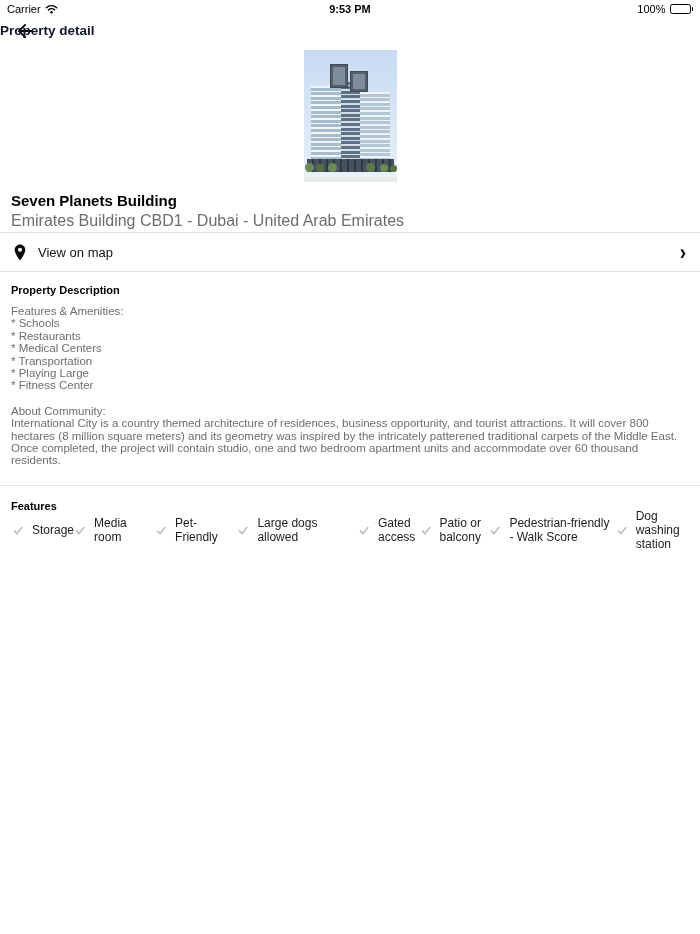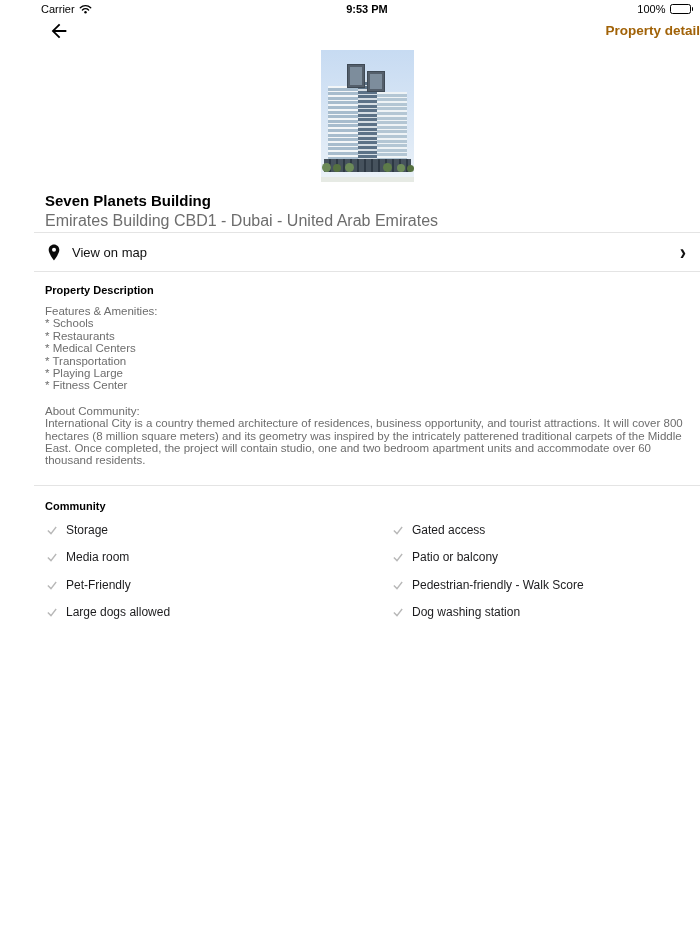--- a/index.html
+++ b/index.html
@@ -1,37 +1,37 @@
 <!DOCTYPE html>
 <html><head>
 <meta charset="utf-8">
 <style>
   * { margin:0; padding:0; box-sizing:border-box; }
   html,body { background:#fff; }
   body { font-family:"Liberation Sans","DejaVu Sans",sans-serif; color:#111; }
-  .page { position:relative; width:700px; height:934px; background:#fff; overflow:hidden;padding-left:34px; }
+  .page { position:relative; width:700px; height:934px; background:#fff; overflow:hidden; }
 
   
   .status-bar { height:16px; display:flex; align-items:center; justify-content:space-between;
     padding:2px 7px 0 7px; font-size:11px; font-weight:500; color:#000; position:relative; }
   .sb-left, .sb-right { display:flex; align-items:center; gap:4px; }
   .sb-time { position:absolute; left:0; right:0; text-align:center; font-weight:600; }
   .wifi-svg { width:13px; height:10px; display:block; }
   .battery { display:flex; align-items:center; gap:1px; }
   .battery-body { width:21px; height:10px; border:1px solid #000; border-radius:2.5px; padding:1px; }
   .battery-fill { height:100%; width:100%; background:#000; border-radius:1px; }
   .battery-tip { width:1.5px; height:4px; background:#000; border-radius:0 1px 1px 0; }
 
   
   .nav-bar { height:30px; position:relative; }
   .back-btn { position:absolute; left:12px; top:3px; width:26px; height:26px; display:flex;
     align-items:center; justify-content:center; cursor:pointer; background:none; border:none; }
   .back-btn svg { width:22px; height:22px; }
-  .nav-title { position:absolute; left:0; right:0; top:7px; text-align:right;
-    font-size:13.5px; font-weight:700; color:#a16207; }
+  .nav-title { position:absolute; left:0; right:0; top:7px; text-align:left;
+    font-size:13.5px; font-weight:700; color:#0f172a; }
 
   
   .photo-wrap { display:flex; justify-content:center; margin-top:4px; }
   .photo { position:relative; width:93px; height:132px; overflow:hidden;
     background:linear-gradient(180deg,#c7dbf2 0%,#dfeaf6 70%,#ecf2f8 100%); }
   .tower { position:absolute; }
   .tower-left { left:7px; top:36px; width:33px; height:82px;
     background:repeating-linear-gradient(180deg,#f3f6f8 0 1.6px,#a7bccd 1.6px 4.6px); }
   .tower-right { left:53px; top:42px; width:33px; height:76px;
     background:repeating-linear-gradient(180deg,#eef3f6 0 1.6px,#b3c6d4 1.6px 4.6px); }
@@ -76,21 +76,21 @@
   .h-desc { margin-top:9px; }
   .features { margin-top:5px; }
   .feature-line, .about-line { font-size:11.5px; line-height:12.4px; color:#6d6d6d; }
   .about { margin-top:13px; }
   .about-para { font-size:11.5px; line-height:12.4px; color:#6d6d6d; }
   .div-3 { margin-top:18px; }
 
   
   .h-amen { margin-top:11px; }
   .amen-grid { display:grid; grid-template-columns:346px 1fr; padding-left:12px; }
-  .amen-col { display:flex; flex-direction:column; }
+  .amen-col { display:flex; flex-direction:row; }
   .amen-item { height:27.5px; display:flex; align-items:center; gap:8px; }
   .check-icon svg { width:12px; height:12px; display:block; }
   .amen-label { font-size:12px; font-weight:500; color:#1c1c1e; }
 </style>
 </head>
 <body>
 
 <div class="page">
 
   <div class="status-bar">
@@ -182,21 +182,21 @@
     </div>
     <div class="about">
       <div class="about-line">About Community:</div>
       <div class="about-para">International City is a country themed architecture of residences, business opportunity, and tourist attractions. It will cover 800 hectares (8 million square meters) and its geometry was inspired by the intricately patterened traditional carpets of the Middle East. Once completed, the project will contain studio, one and two bedroom apartment units and accommodate over 60 thousand residents.</div>
     </div>
   </div>
 
   <div class="divider div-3"></div>
 
   <div class="section">
-    <div class="section-heading h-amen">Community</div>
+    <div class="section-heading h-amen">Features</div>
   </div>
   <div class="amen-grid">
     <div class="amen-col">
       <div class="amen-item">
         <span class="check-icon">
             <svg viewBox="0 0 13 13" fill="none">
               <path d="M2 7l3.4 3.4L11 3.2" stroke="#b8b8b8" stroke-width="1.5"></path>
             </svg>
           </span>
         <span class="amen-label">Storage</span>

